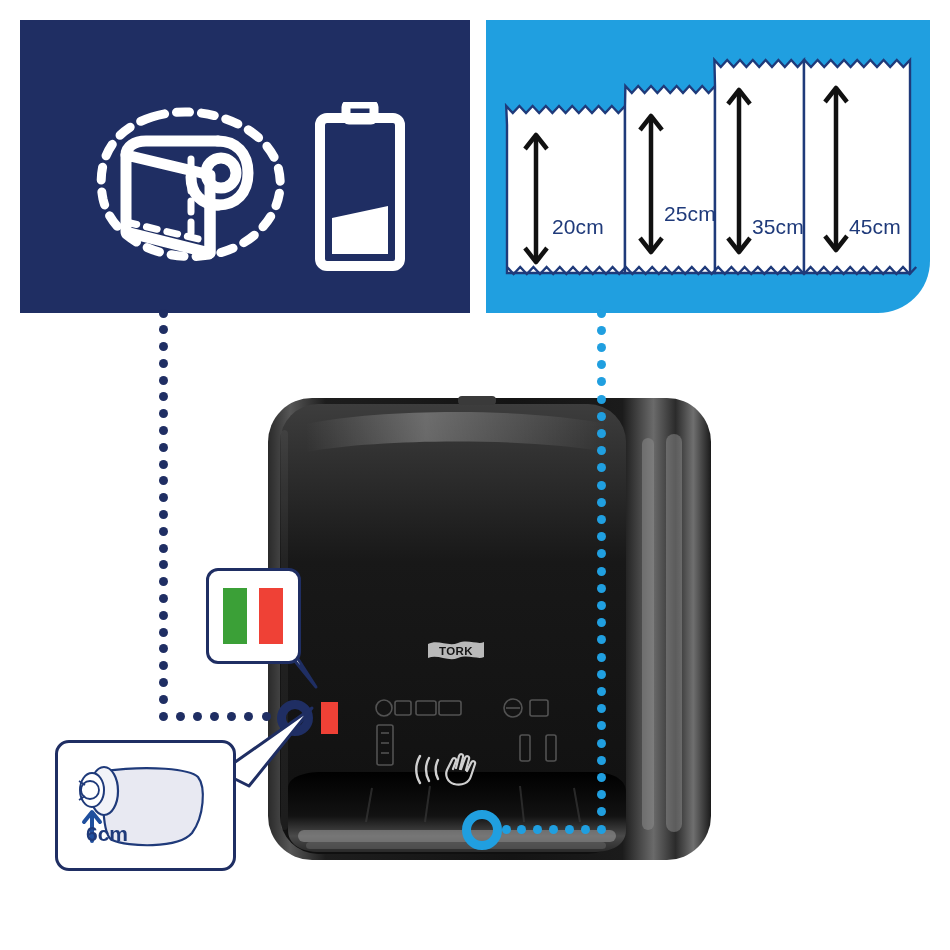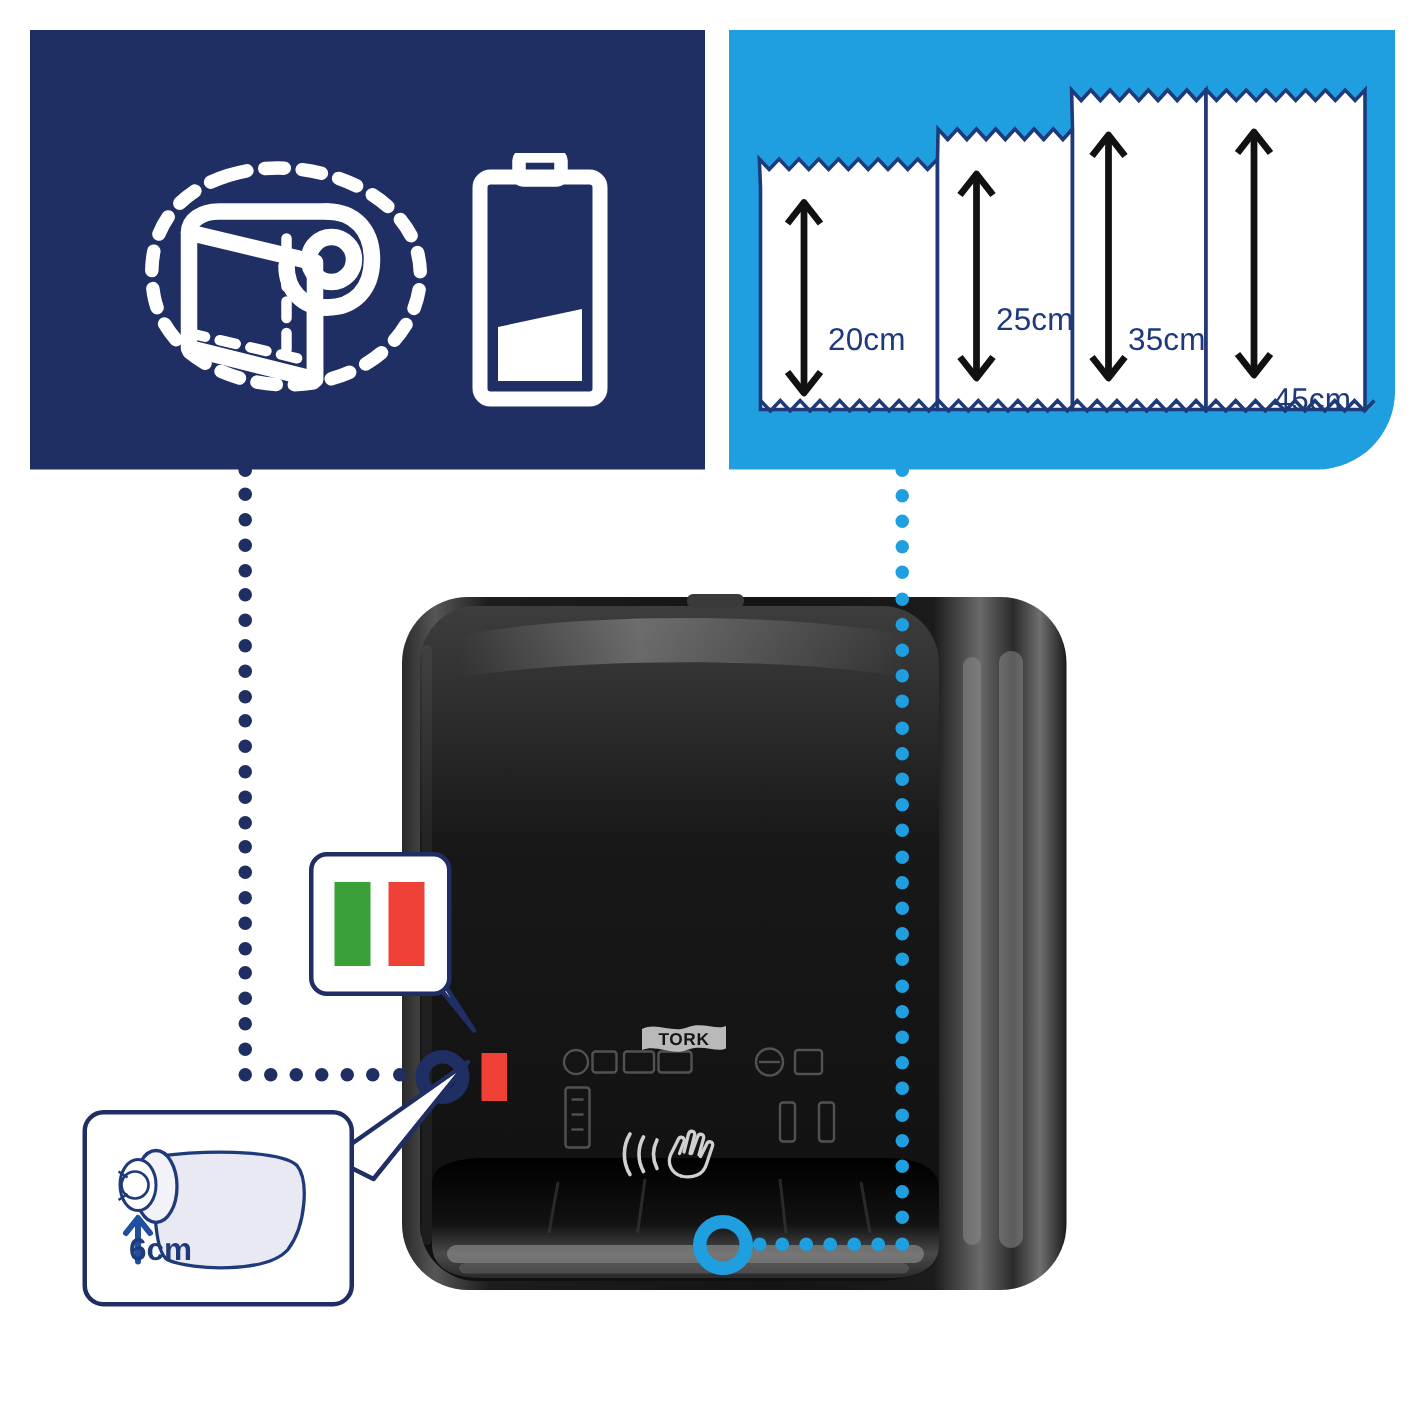--- a/index.html
+++ b/index.html
@@ -23,21 +23,21 @@
 
   
   .dot{position:absolute;width:9px;height:9px;border-radius:50%;}
   .dot.navy{background:#1f2e63;}
   .dot.blue{background:#209fe0;}
 
   
   #dispenser{position:absolute;left:262px;top:390px;width:455px;height:478px;}
   #disp-svg{position:absolute;left:0;top:0;width:455px;height:478px;}
 
-  #tork-logo{position:absolute;left:426px;top:679px;width:60px;height:26px;}
+  #tork-logo{position:absolute;left:426px;top:637px;width:60px;height:26px;}
   #hand-sensor{position:absolute;left:414px;top:748px;width:72px;height:42px;}
   #ctrl-left{position:absolute;left:371px;top:695px;width:105px;height:80px;}
   #ctrl-right{position:absolute;left:498px;top:695px;width:80px;height:80px;}
 
   
   .ring{position:absolute;border-radius:50%;box-sizing:border-box;}
   #ring-navy{left:277px;top:700px;width:36px;height:36px;border:9px solid #1f2e63;}
   #ring-blue{left:462px;top:810px;width:40px;height:40px;border:9px solid #209fe0;}
   #red-indicator{position:absolute;left:321px;top:702px;width:17px;height:32px;
                  background:#ef4136;}
@@ -150,21 +150,21 @@
       <g stroke="#111111" stroke-width="4.5" fill="none">
         <line x1="350" y1="70" x2="350" y2="228"></line>
         <polyline points="339,82 350,68 361,82" stroke-linejoin="round"></polyline>
         <polyline points="339,216 350,230 361,216" stroke-linejoin="round"></polyline>
       </g>
     </svg>
 
     <div class="cm-label" style="left:66px;top:195px;">20cm</div>
     <div class="cm-label" style="left:178px;top:182px;">25cm</div>
     <div class="cm-label" style="left:266px;top:195px;">35cm</div>
-    <div class="cm-label" style="left:363px;top:195px;margin-top:40px;">45cm</div>
+    <div class="cm-label" style="left:363px;top:195px;">45cm</div>
   </div>
 
   <div id="navy-conn"></div>
   <div id="blue-conn"></div>
 
   <div id="dispenser">
     <svg id="disp-svg" viewBox="0 0 455 478">
       <defs>
         <linearGradient id="bodyG" x1="0" y1="0" x2="1" y2="0">
           <stop offset="0" stop-color="#2a2a2a"></stop>

